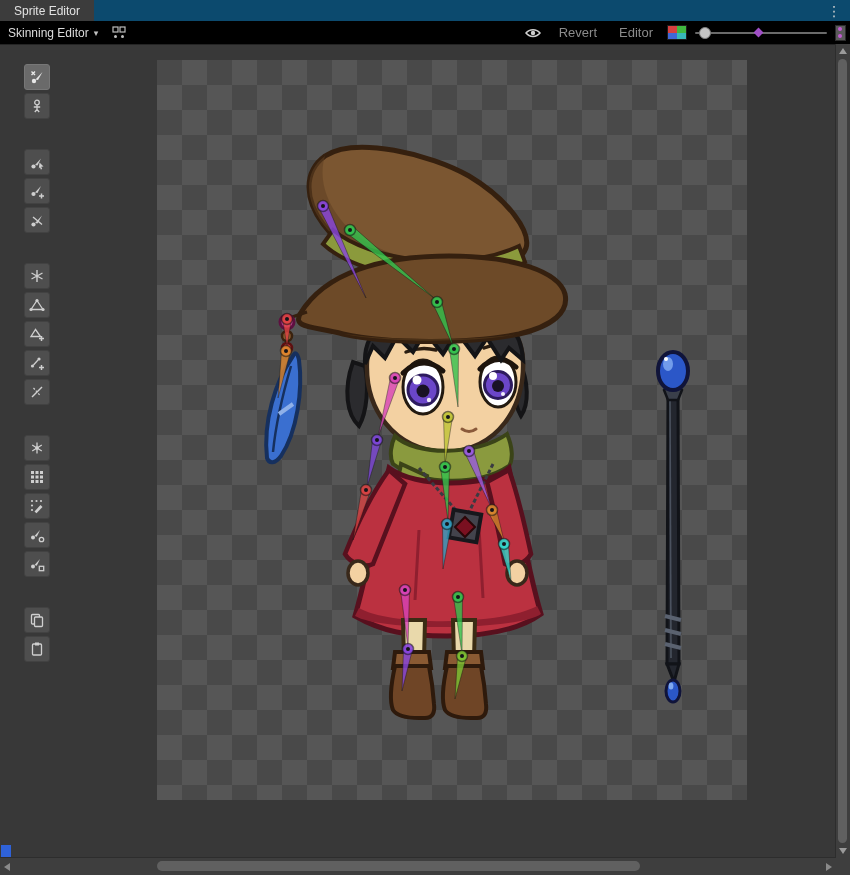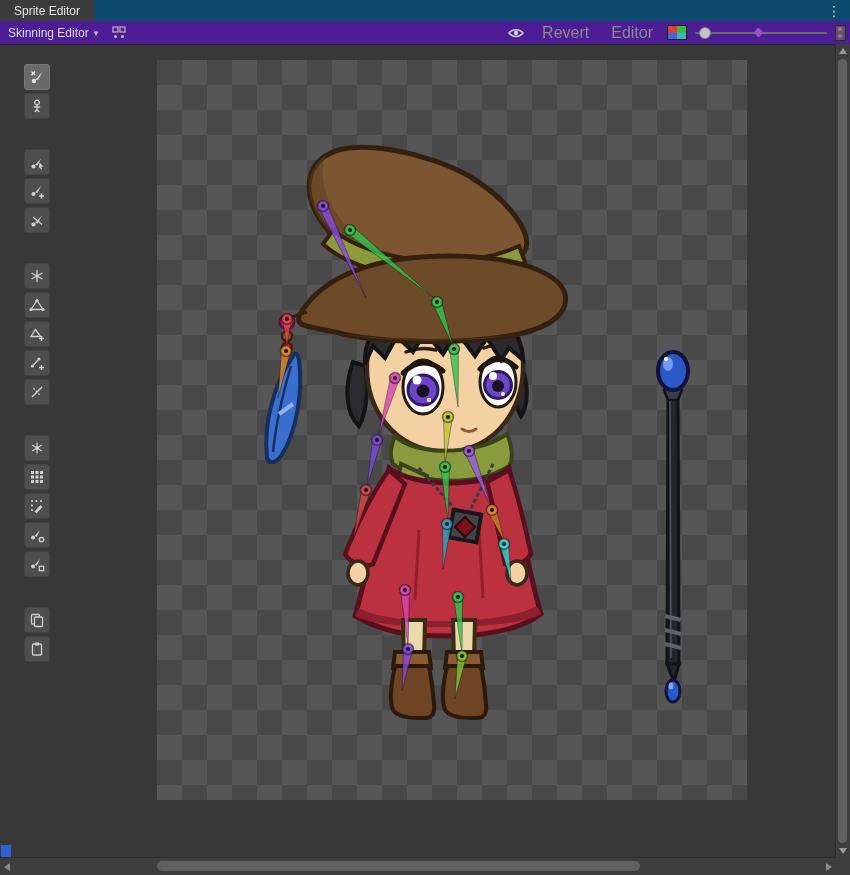--- a/index.html
+++ b/index.html
@@ -5,25 +5,25 @@
   html,body{margin:0;padding:0;background:#2a2a2a;}
   body{width:850px;height:875px;overflow:hidden;font-family:"Liberation Sans",sans-serif;-webkit-font-smoothing:antialiased;}
   .window{position:relative;width:850px;height:875px;background:#383838;overflow:hidden;}
 
   
   .tabbar{position:absolute;top:0;left:0;right:0;height:21px;background:#0c4a6e;display:flex;align-items:stretch;}
   .tab{background:#3c3c3c;color:#e2e2e2;font-size:12px;padding:0 14px;display:flex;align-items:center;}
   .menu-dots{margin-left:auto;color:#cfcfcf;font-size:14px;padding:1px 9px;display:flex;align-items:center;}
 
   
-  .toolbar{position:absolute;top:21px;left:0;right:0;height:23px;background:#4c1d95;border-bottom:1px solid #242424;display:flex;align-items:center;padding:0 4px;gap:6px;}
+  .toolbar{position:absolute;top:21px;left:0;right:0;height:23px;background:#000000;border-bottom:1px solid #242424;display:flex;align-items:center;padding:0 4px;gap:6px;}
   .dd{background:transparent;border:0;color:#dcdcdc;font-size:12px;display:flex;align-items:center;gap:5px;padding:2px 4px;cursor:default;}
   .dd .caret{font-size:9px;color:#c0c0c0;}
   .icon-btn{background:transparent;border:0;padding:2px 3px;display:flex;align-items:center;cursor:default;}
-  .text-btn{background:transparent;border:0;color:#8b8b8b;font-size:16px;padding:2px 8px;cursor:default;}
+  .text-btn{background:transparent;border:0;color:#8b8b8b;font-size:13px;padding:2px 8px;cursor:default;}
   .push-right{margin-left:auto;}
   .swatch{width:18px;height:13px;border:1px solid #1d1d1d;display:grid;grid-template-columns:1fr 1fr;grid-template-rows:1fr 1fr;}
   .swatch i{display:block;}
   .slider{position:relative;width:132px;height:16px;margin:0 2px;}
   .slider .track{position:absolute;left:0;right:0;top:7px;height:2px;background:#6a6a6a;border-radius:1px;}
   .slider .knob{position:absolute;left:4px;top:2px;width:12px;height:12px;border-radius:50%;background:#c4c4c4;border:1px solid #7d7d7d;box-sizing:border-box;}
   .slider .marker{position:absolute;left:60px;top:4px;width:7px;height:7px;background:#a04fc6;transform:rotate(45deg);}
   .mini-swatch{width:9px;height:14px;background:#5a5a5a;border:1px solid #2c2c2c;position:relative;}
   .mini-swatch i{position:absolute;width:4px;height:4px;border-radius:50%;background:#c05bd0;}
   .mini-swatch i:nth-child(1){left:2px;top:1px;}

